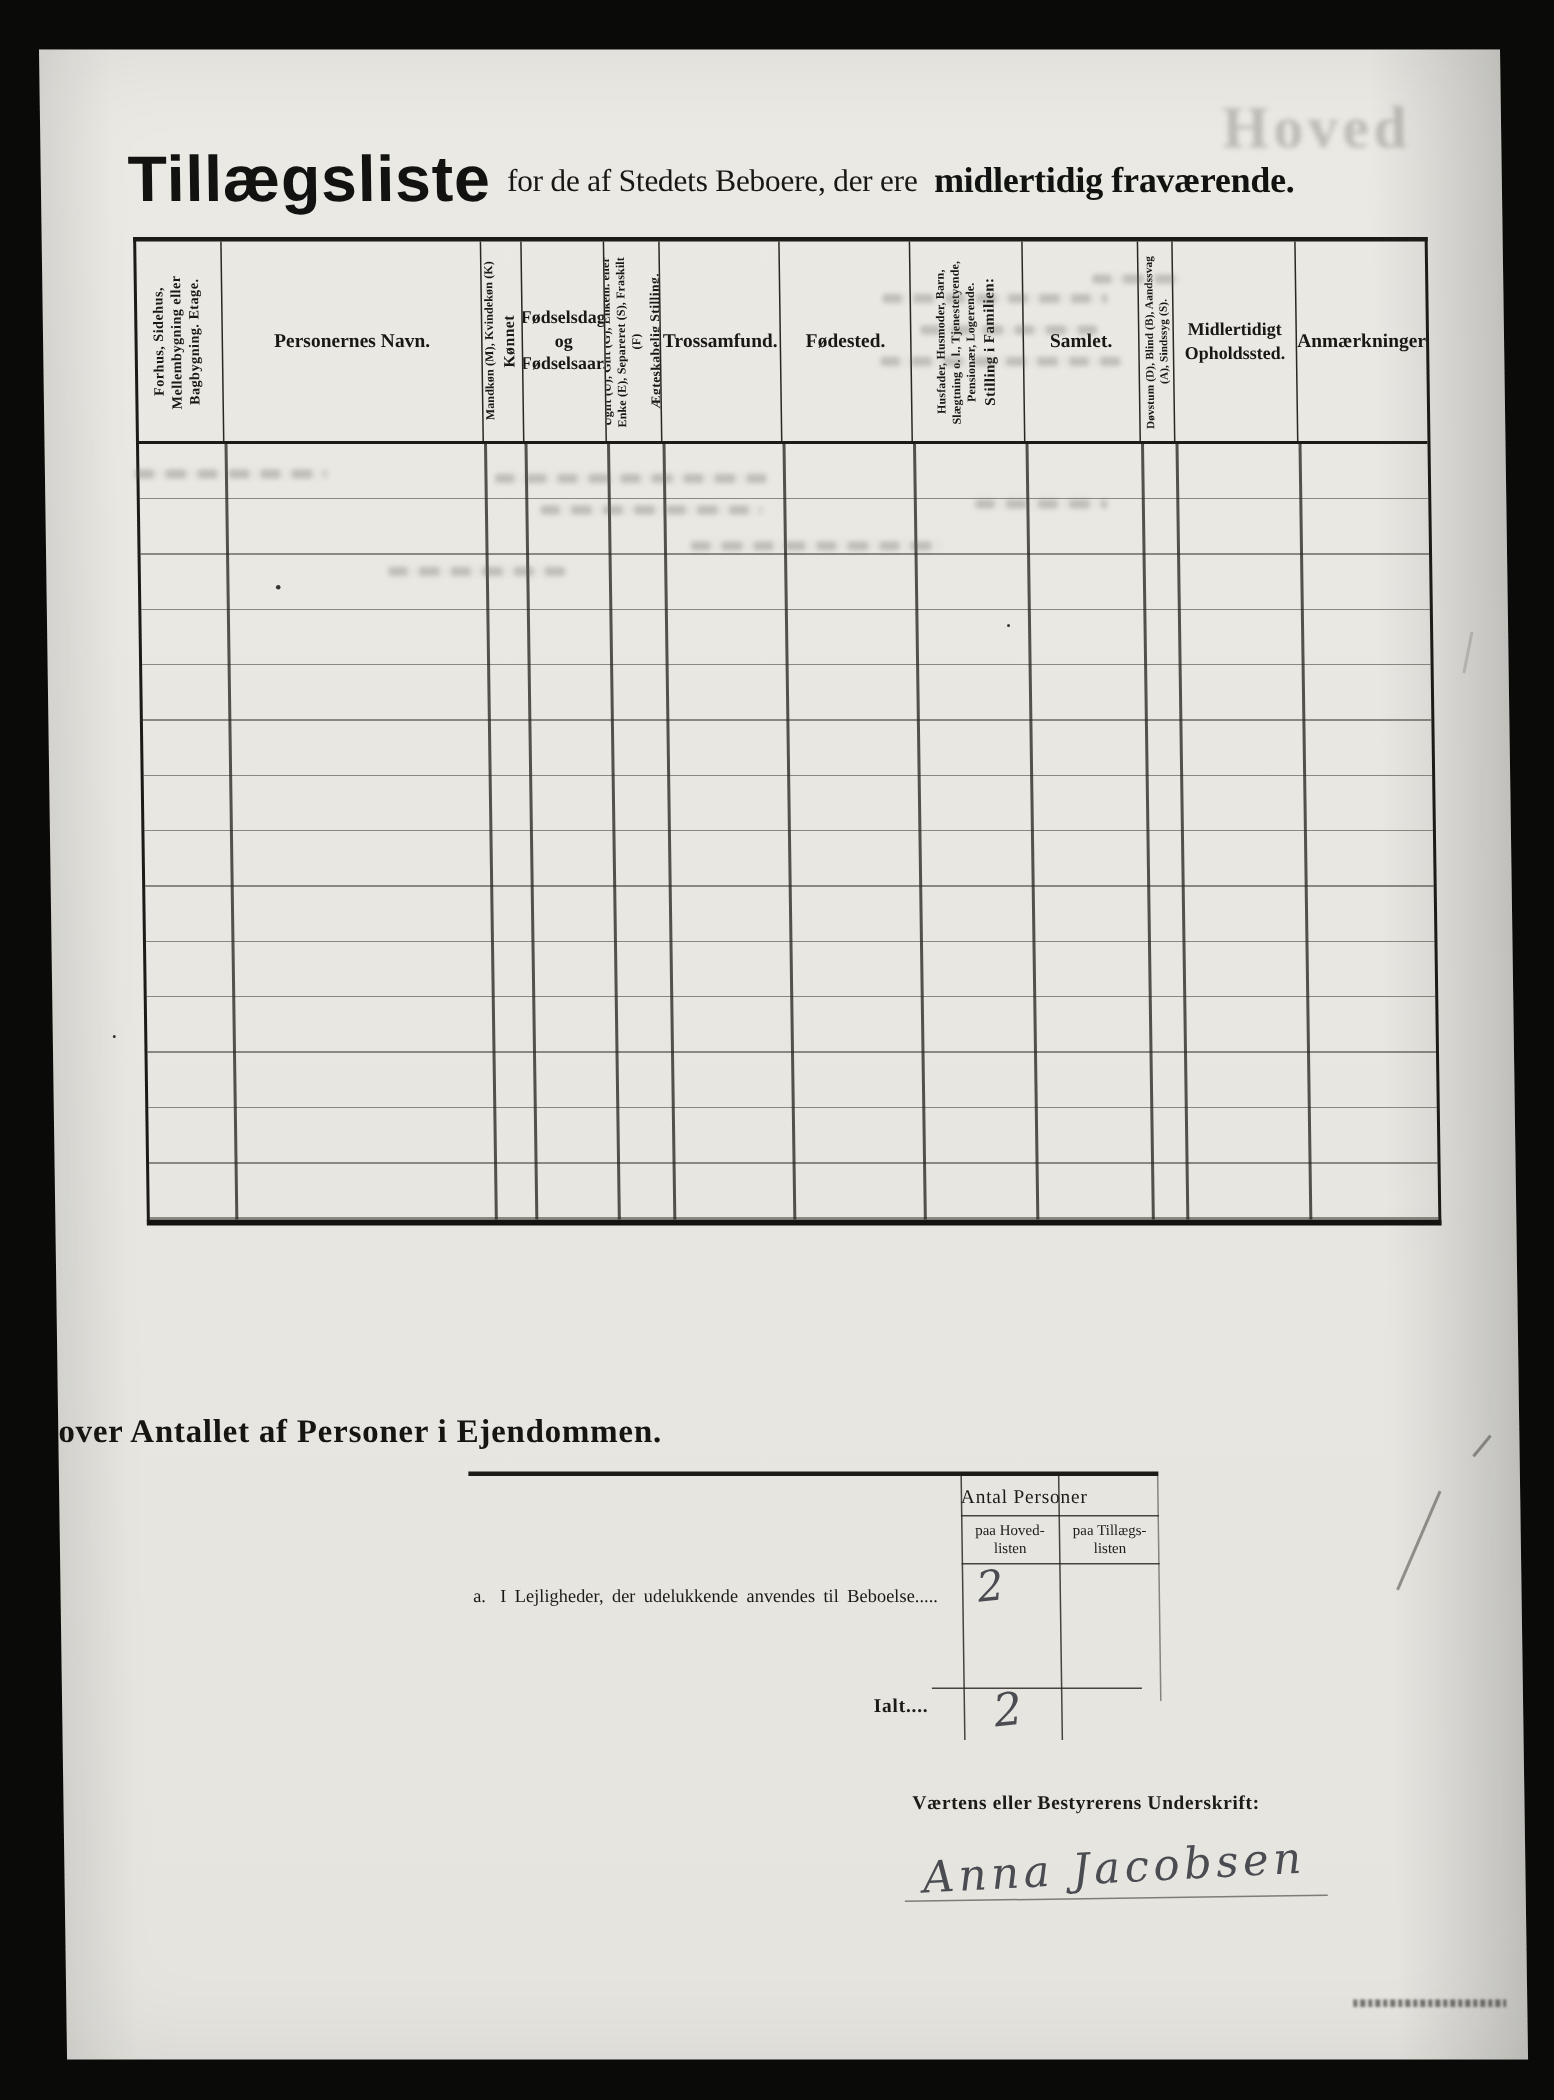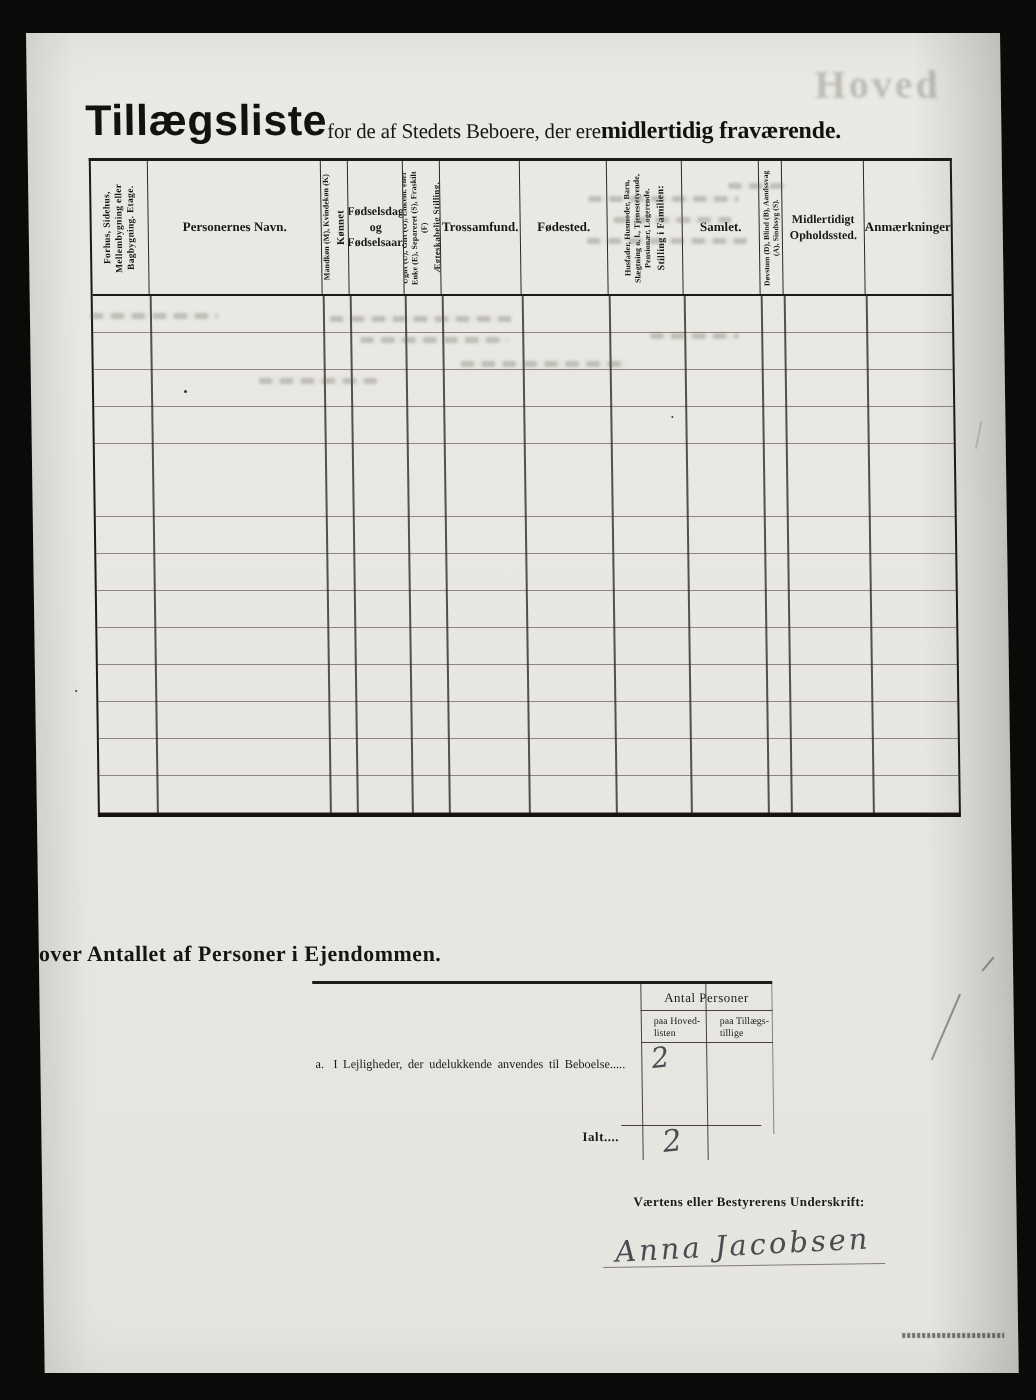--- a/index.html
+++ b/index.html
@@ -11,21 +11,21 @@
   .page{
     position:absolute;left:26px;top:33px;width:974px;height:1340px;
     background:
       linear-gradient(90deg, rgba(0,0,0,0.06), rgba(0,0,0,0) 5%, rgba(0,0,0,0) 91%, rgba(0,0,0,0.14)),
       linear-gradient(#eae9e4, #e5e4df);
     transform:skewX(0.8deg);transform-origin:0 0;
     box-shadow:inset 0 0 70px rgba(0,0,0,0.07);
     color:#1c1b18;
   }
   
-  .title-row{position:absolute;left:58px;top:66px;display:flex;align-items:flex-end;gap:0;white-space:nowrap;}
+  .title-row{position:absolute;left:58px;top:66px;display:flex;align-items:center;gap:11px;white-space:nowrap;}
   .title-main{font:800 43px/1 "Liberation Sans", sans-serif;letter-spacing:0.5px;color:#121211;}
   .title-sub{font:400 21px/1 "Liberation Serif", serif;letter-spacing:-0.2px;color:#181714;}
   .title-sub-bold{font:700 24px/1 "Liberation Serif", serif;letter-spacing:-0.2px;color:#121211;}
   .ghost-word{
     position:absolute;left:788px;top:28px;
     font:700 40px "Liberation Serif", serif;letter-spacing:3px;
     color:rgba(96,93,85,0.32);filter:blur(1.6px);
   }
   
   .census{
@@ -64,32 +64,32 @@
   .speck{position:absolute;width:3px;height:3px;border-radius:50%;background:rgba(20,20,18,0.85);}
   .stroke{position:absolute;background:rgba(75,73,68,0.55);filter:blur(0.4px);}
   
   .sum-title{position:absolute;left:0;top:866px;width:100%;text-align:center;
     font:700 33px/1 "Liberation Sans", sans-serif;letter-spacing:6px;color:#141412;}
   .sum-sub{position:absolute;left:0;top:910px;width:100%;
     font:700 22px/1 "Liberation Serif", serif;letter-spacing:0.5px;color:#161512;}
   .sum-table{position:absolute;left:273px;top:948px;width:460px;height:206px;
     border-top:3px solid #1c1b18;font-family:"Liberation Serif", serif;}
   .st-line-v{position:absolute;width:0;border-left:1.5px solid rgba(42,40,34,0.85);top:0;}
-  .st-head{position:absolute;left:328px;top:7px;width:132px;text-align:center;
+  .st-head{position:absolute;left:328px;top:7px;width:132px;text-align:left;
     font:400 13px/1 "Liberation Serif", serif;letter-spacing:0.5px;}
   .st-hr{position:absolute;border-top:1.2px solid rgba(42,40,34,0.85);}
-  .st-sub{position:absolute;top:31px;font:400 10px/1.2 "Liberation Serif", serif;margin-left:13px;}
+  .st-sub{position:absolute;top:31px;text-align:center;font:400 10px/1.2 "Liberation Serif", serif;}
   .st-row{position:absolute;font:400 12.3px/1.35 "Liberation Serif", serif;word-spacing:2.5px;color:#1b1a16;}
   .st-row b{font-weight:400;}
   .st-index{display:inline-block;width:18px;}
   .hand{font:italic 400 28px/1 "DejaVu Serif", serif;color:#4b4b52;}
   .st-val{position:absolute;transform:rotate(-6deg);}
   .st-total{position:absolute;left:268px;top:146px;font:700 13px/1 "Liberation Serif", serif;letter-spacing:0.5px;}
   
-  .sig-label{position:absolute;left:591px;top:1162px;font:700 13px/1 "Liberation Serif", serif;letter-spacing:0.4px;}
+  .sig-label{position:absolute;left:566px;top:1162px;font:700 13px/1 "Liberation Serif", serif;letter-spacing:0.4px;}
   .sig-name{position:absolute;left:572px;top:1198px;letter-spacing:3px;transform:rotate(-3deg);font-size:29px;}
   .sig-line{position:absolute;left:560px;top:1232px;width:282px;border-bottom:1.2px solid rgba(70,68,60,0.65);transform:rotate(-0.8deg);}
   .printer-mark{
     position:absolute;left:858px;top:1300px;width:102px;height:5px;filter:blur(0.7px);
     background:repeating-linear-gradient(90deg, rgba(42,40,35,0.6) 0 3px, rgba(42,40,35,0.06) 3px 5px);
   }
 </style>
 </head>
 <body>
 
@@ -187,21 +187,21 @@
   <div class="sum-sub">over Antallet af Personer i Ejendommen.</div>
 
   <div class="sum-table">
     <div class="st-line-v" style="left:328px;height:176px"></div>
     <div class="st-line-v" style="left:393px;height:176px"></div>
     <div class="st-line-v" style="left:459px;height:150px;opacity:0.6"></div>
 
     <div class="st-head">Antal Personer</div>
     <div class="st-hr" style="left:328px;top:26px;width:132px"></div>
     <div class="st-sub" style="left:328px;width:65px">paa Hoved- listen</div>
-    <div class="st-sub" style="left:394px;width:66px">paa Tillægs- tillige</div>
+    <div class="st-sub" style="left:394px;width:66px">paa Tillægs- listen</div>
     <div class="st-hr" style="left:328px;top:58px;width:132px;border-top-width:1.5px"></div>
 
     <div class="st-row" style="left:2px;top:72px;width:326px">
       <span class="st-index">a.</span><span>I Lejligheder, der</span>
       <b>udelukkende</b>
       <span>anvendes til Beboelse</span><span>.....</span>
     </div>
     <div class="st-val hand" style="left:338px;top:60px">2</div>
 
 

